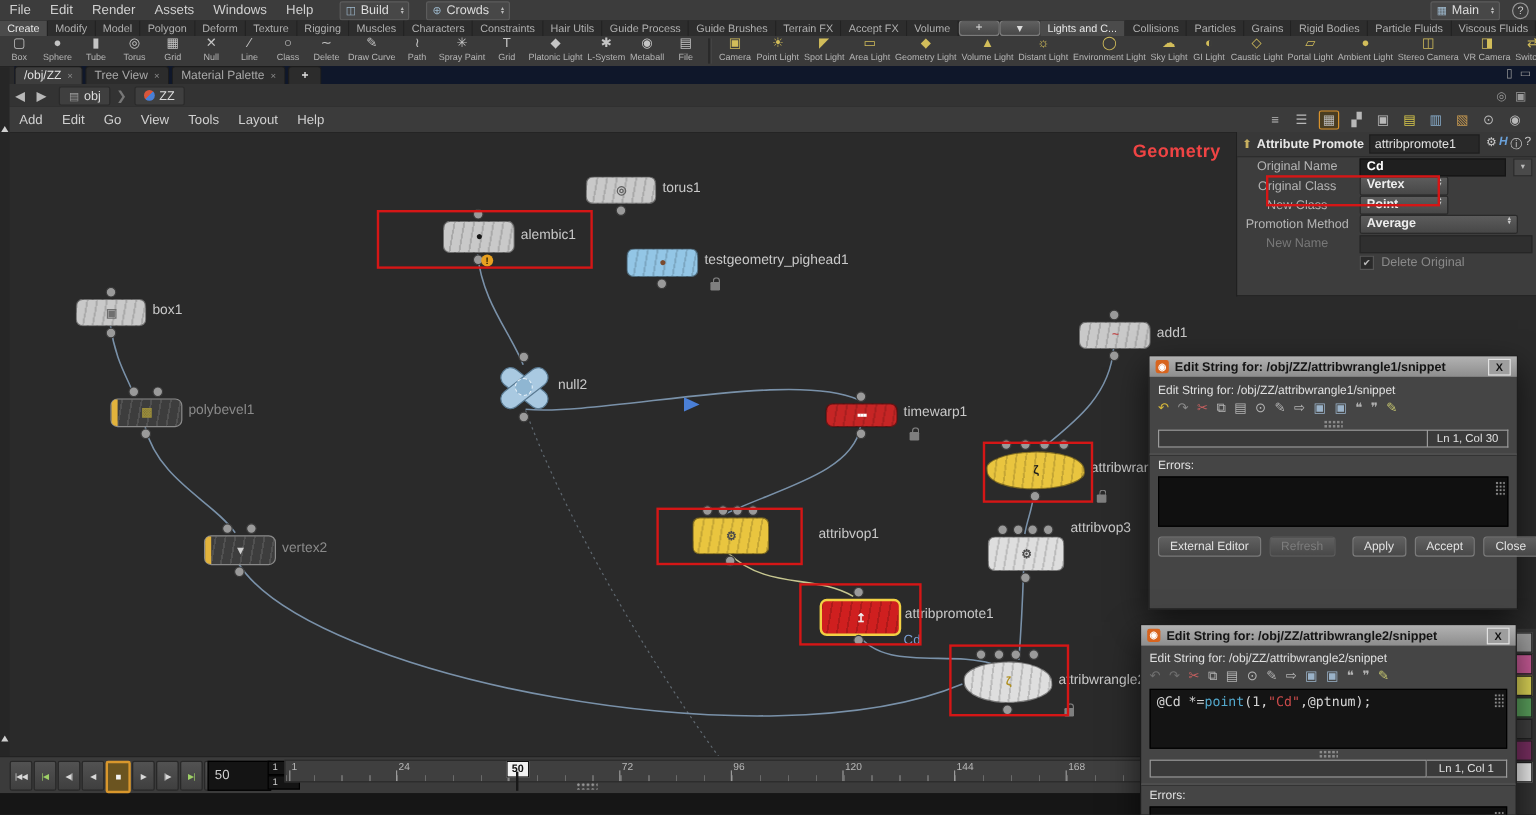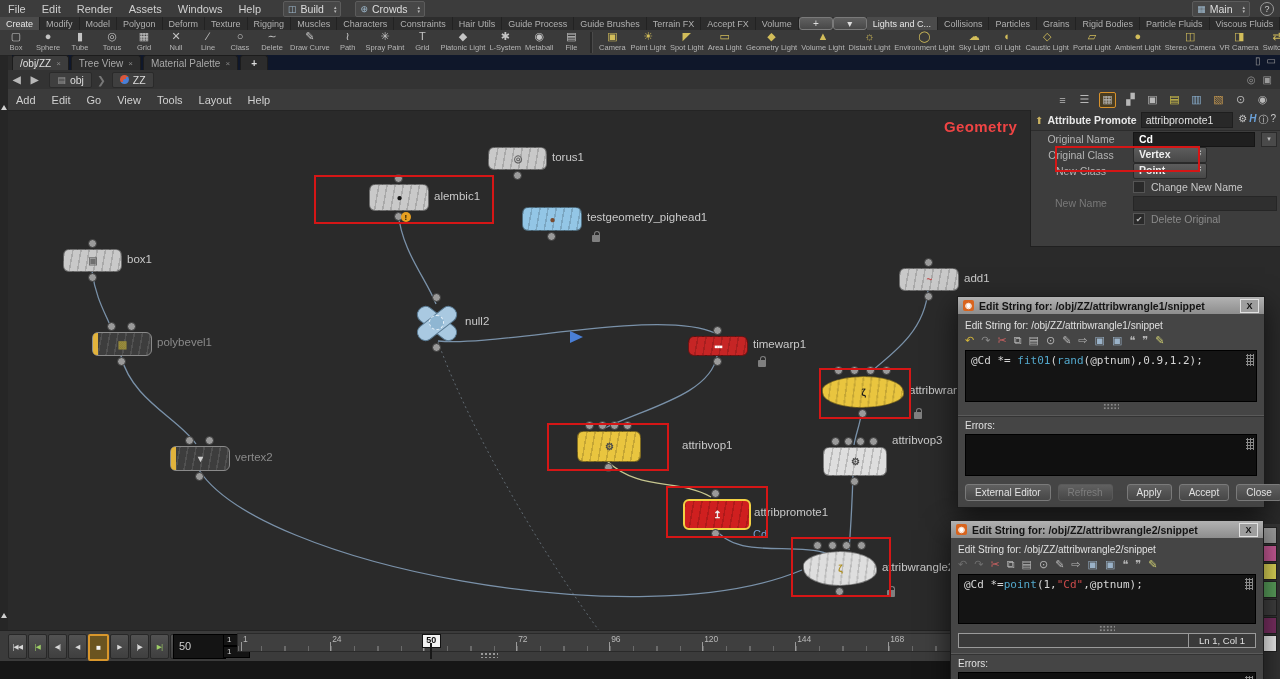--- a/index.html
+++ b/index.html
@@ -635,23 +635,28 @@
           <span class="pp-lb">New Class</span>
           <span class="pp-dd" style="width: 62px;">
             <span>Point</span>
             <span class="spin">
               <span>▴</span>
               <span>▾</span>
             </span>
           </span>
         </div>
         <div class="pp-row">
-          <span class="pp-lb"></span>
-          <span class="pp-cb"></span>
-          <span class="pp-cbtext">Change New Name</span>
+          <span class="pp-lb">Promotion Method</span>
+          <span class="pp-dd" style="width: 120px;">
+            <span>Average</span>
+            <span class="spin">
+              <span>▴</span>
+              <span>▾</span>
+            </span>
+          </span>
         </div>
         <div class="pp-row">
           <span class="pp-lb dim">New Name</span>
           <span class="pp-field disabled"></span>
         </div>
         <div class="pp-row">
           <span class="pp-lb dim"></span>
           <span class="pp-cb">✔</span>
           <span class="pp-cbtext dim">Delete Original</span>
         </div>
@@ -674,22 +679,25 @@
           <span class="dlg-ti" style="color: rgb(181, 181, 181);">▤</span>
           <span class="dlg-ti" style="color: rgb(181, 181, 181);">⊙</span>
           <span class="dlg-ti" style="color: rgb(181, 181, 181);">✎</span>
           <span class="dlg-ti" style="color: rgb(181, 181, 181);">⇨</span>
           <span class="dlg-ti" style="color: rgb(154, 178, 200);">▣</span>
           <span class="dlg-ti" style="color: rgb(154, 178, 200);">▣</span>
           <span class="dlg-ti" style="color: rgb(181, 181, 181);">❝</span>
           <span class="dlg-ti" style="color: rgb(181, 181, 181);">❞</span>
           <span class="dlg-ti" style="color: rgb(200, 200, 112);">✎</span>
         </div>
-        <div class="dlg-code" style="height: 44px;"><span class="c-p">@Cd *= </span><span class="c-f">fit01</span><span class="c-p">(</span><span class="c-f">rand</span><span class="c-p">(@ptnum),0.9,1.2);</span><span class="vgrip"></span></div>
         <div class="hgrip"></div>
+        <div class="dlg-status">
+          <span class="bar"></span>
+          <span class="lncol">Ln 1, Col 30</span>
+        </div>
         <div class="dlg-sep"></div>
         <div class="dlg-errlb">Errors:</div>
         <div class="dlg-errors" style="height: 40px;">
           <span class="vgrip"></span>
         </div>
         <div class="dlg-btns">
           <span class="btn">External Editor</span>
           <span class="btn dim">Refresh</span>
           <span class="btn-spacer"></span>
           <span class="btn">Apply</span>

